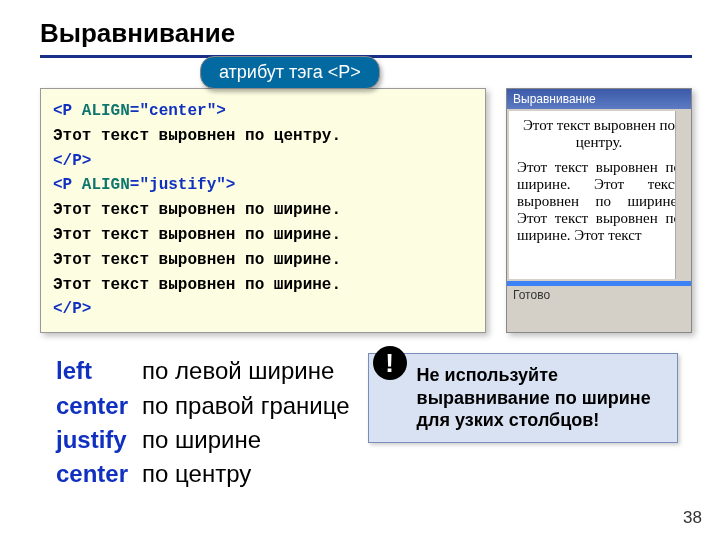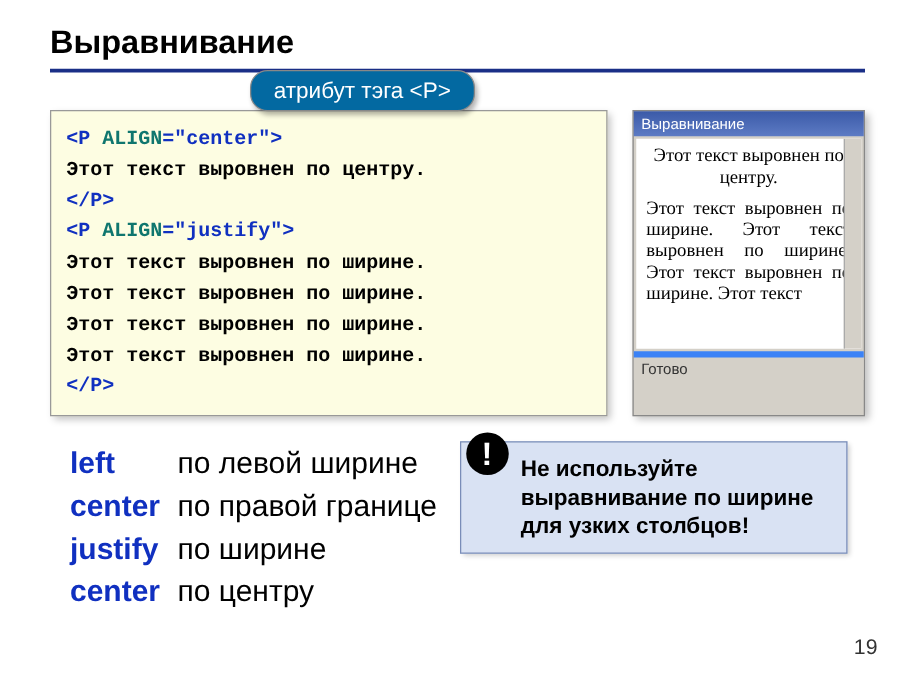--- a/index.html
+++ b/index.html
@@ -203,13 +203,13 @@
     </tbody>
       </table>
 
     <div class="warn-box">
       <div class="warn-icon">!</div>
       <div class="warn-text">Не используйте выравнивание по ширине для узких столбцов!</div>
     </div>
   </div>
 </div>
 
-<div class="page-num">19</div>
+<div class="page-num">38</div>
 
 </body></html>

